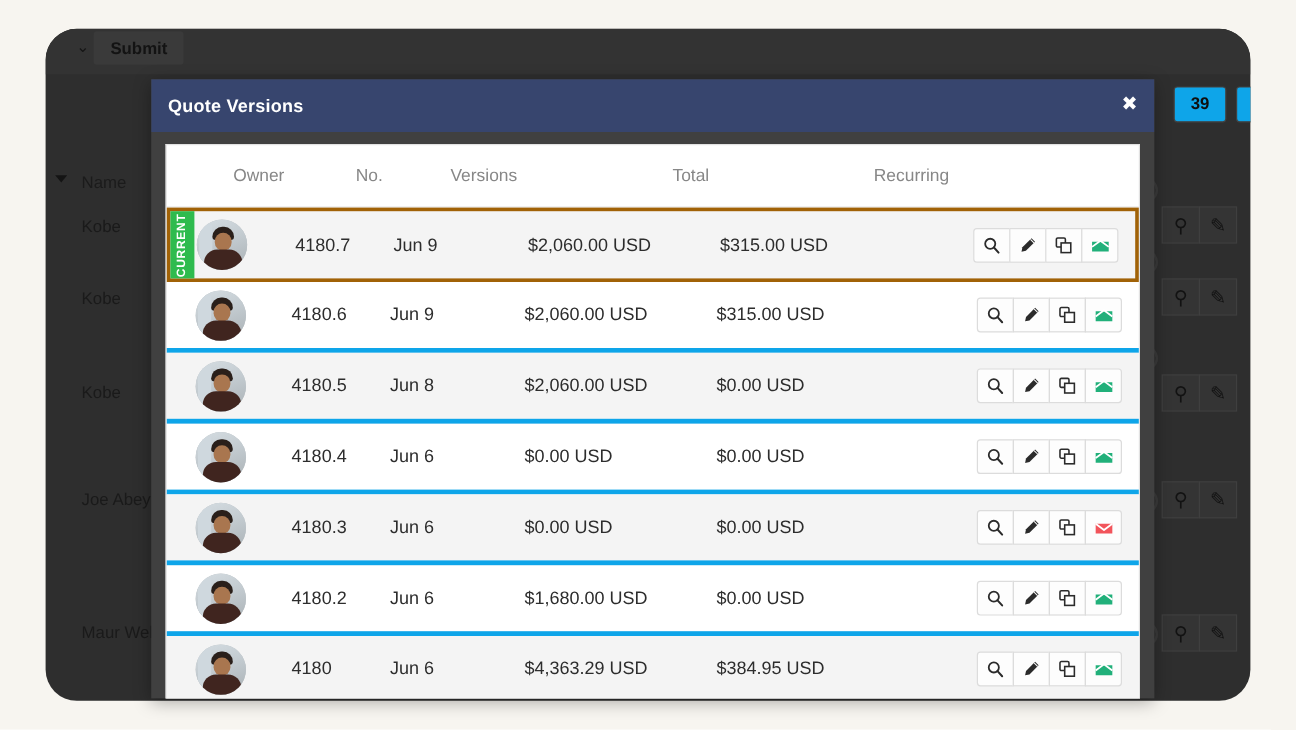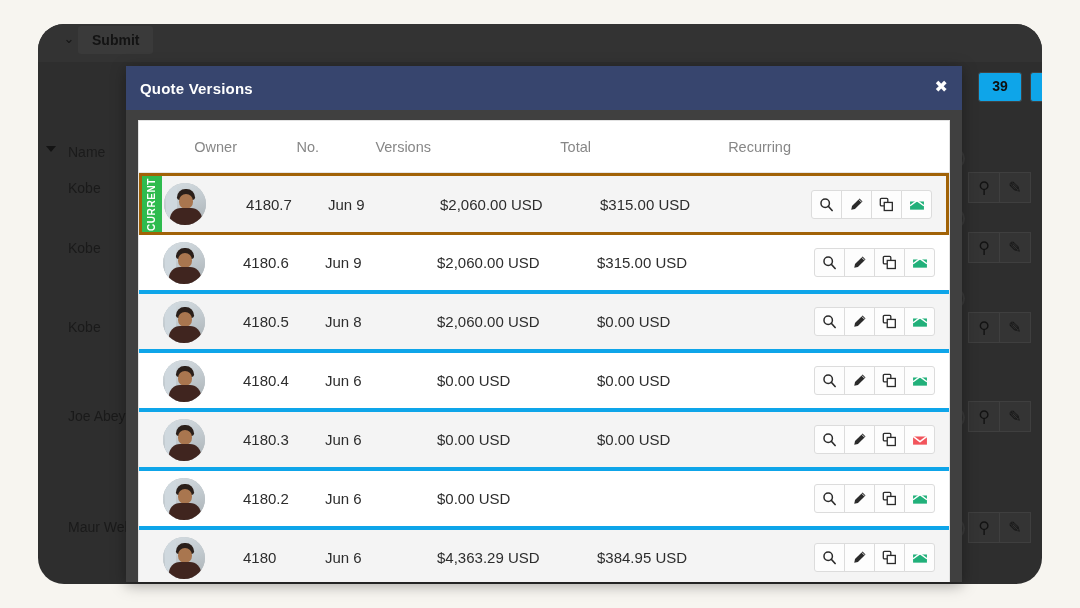--- a/index.html
+++ b/index.html
@@ -560,20 +560,21 @@
             <div class="avatar">
               <div class="sky"></div>
               <div class="bld"></div>
               <div class="hair"></div>
               <div class="face"></div>
               <div class="body"></div>
             </div>
           </div>
           <div class="cell c-no">4180.2</div>
           <div class="cell c-pub">Jun 6</div>
+          <div class="cell c-total">$1,680.00 USD</div>
           <div class="cell c-rec">$0.00 USD</div>
           <div class="cell c-act">
             <div class="actions">
               <div class="actbtn">
                 <svg width="15" height="15" viewBox="0 0 16 16">
                   <circle cx="6.6" cy="6.6" r="4.5" fill="none" stroke="#2b2b2b" stroke-width="1.6"></circle>
                   <line x1="9.9" y1="9.9" x2="14" y2="14.4" stroke="#2b2b2b" stroke-width="1.8" stroke-linecap="round"></line>
                 </svg>
               </div>
               <div class="actbtn">

